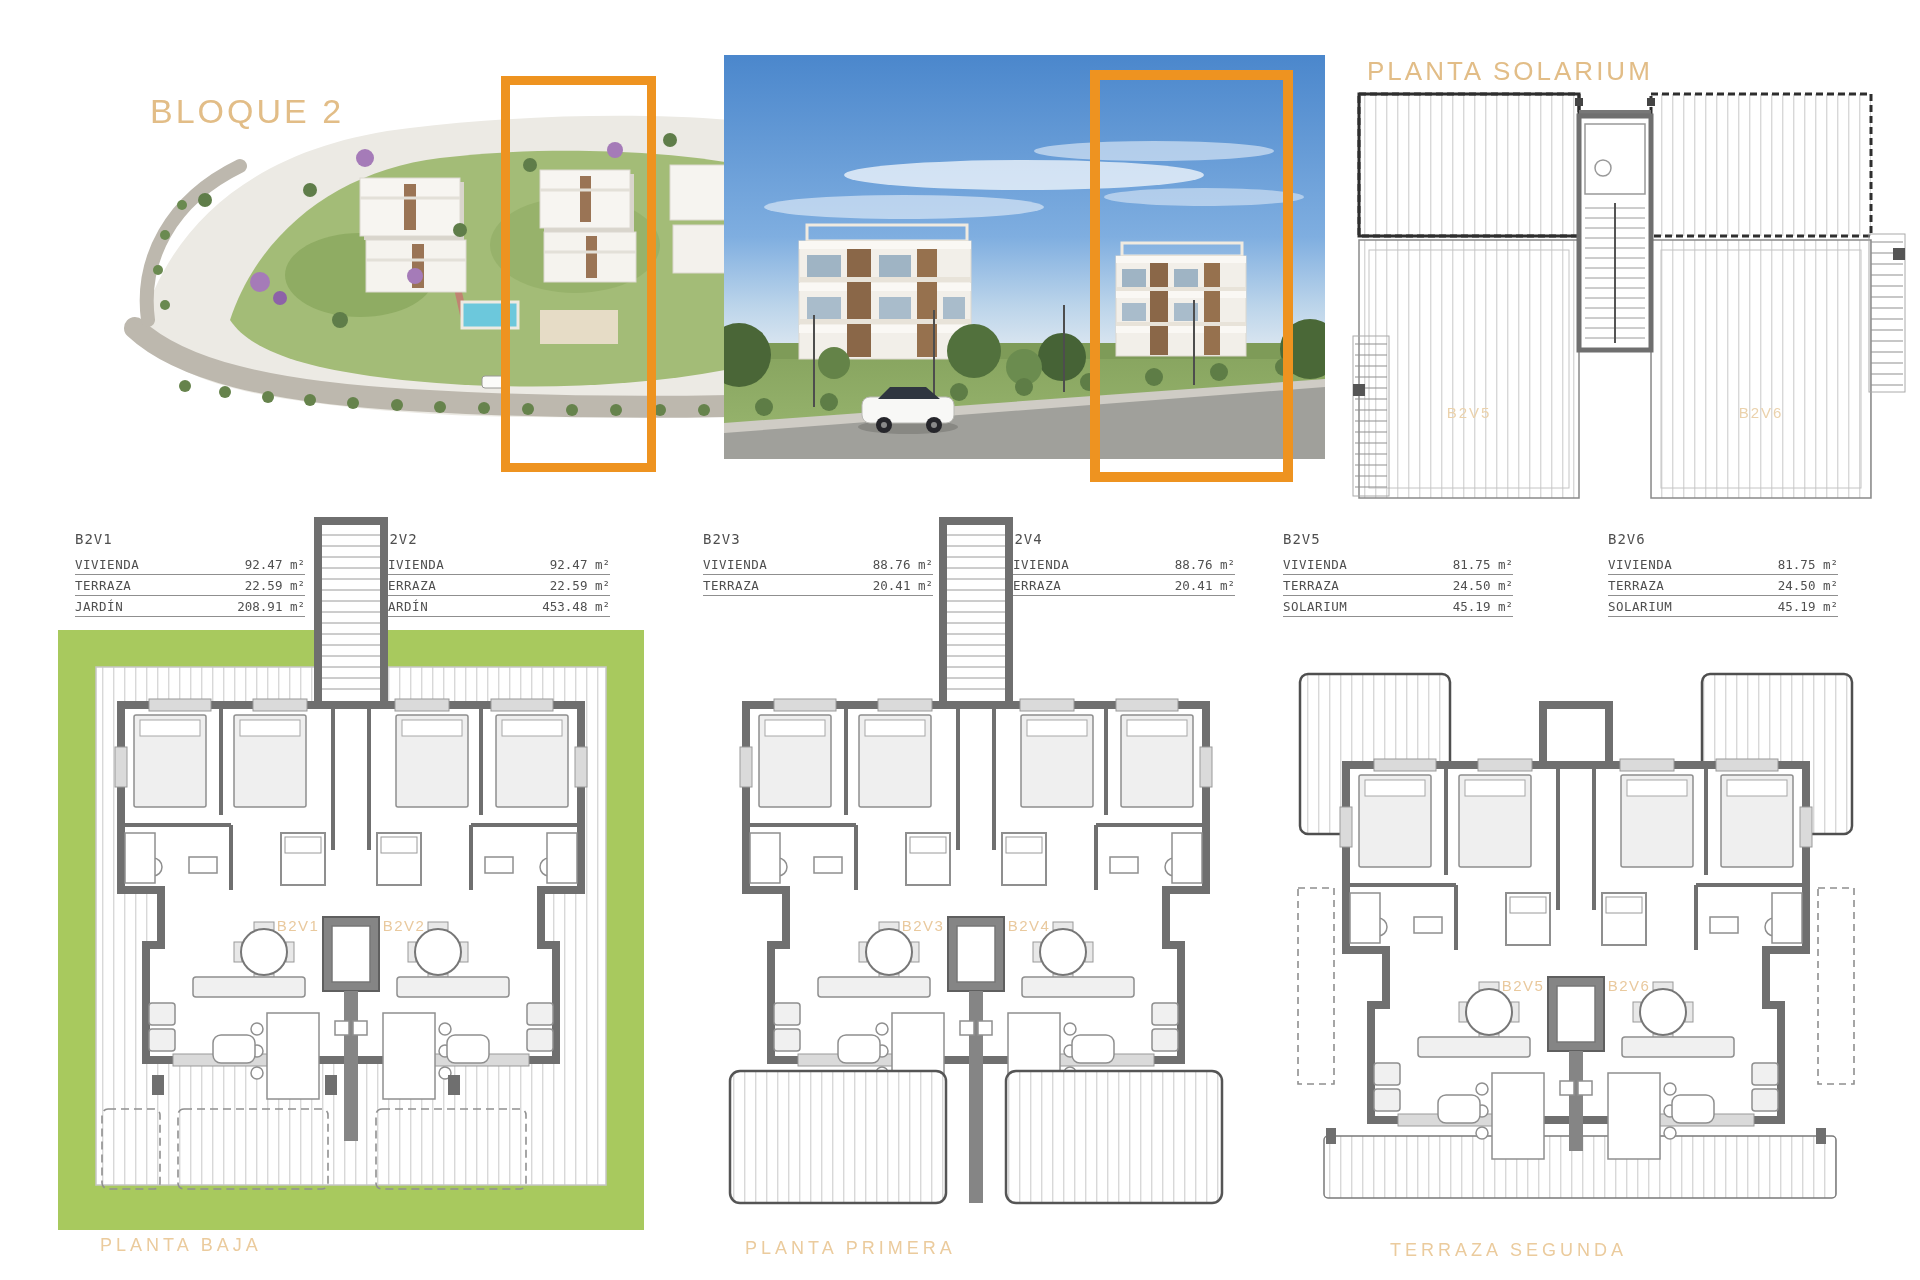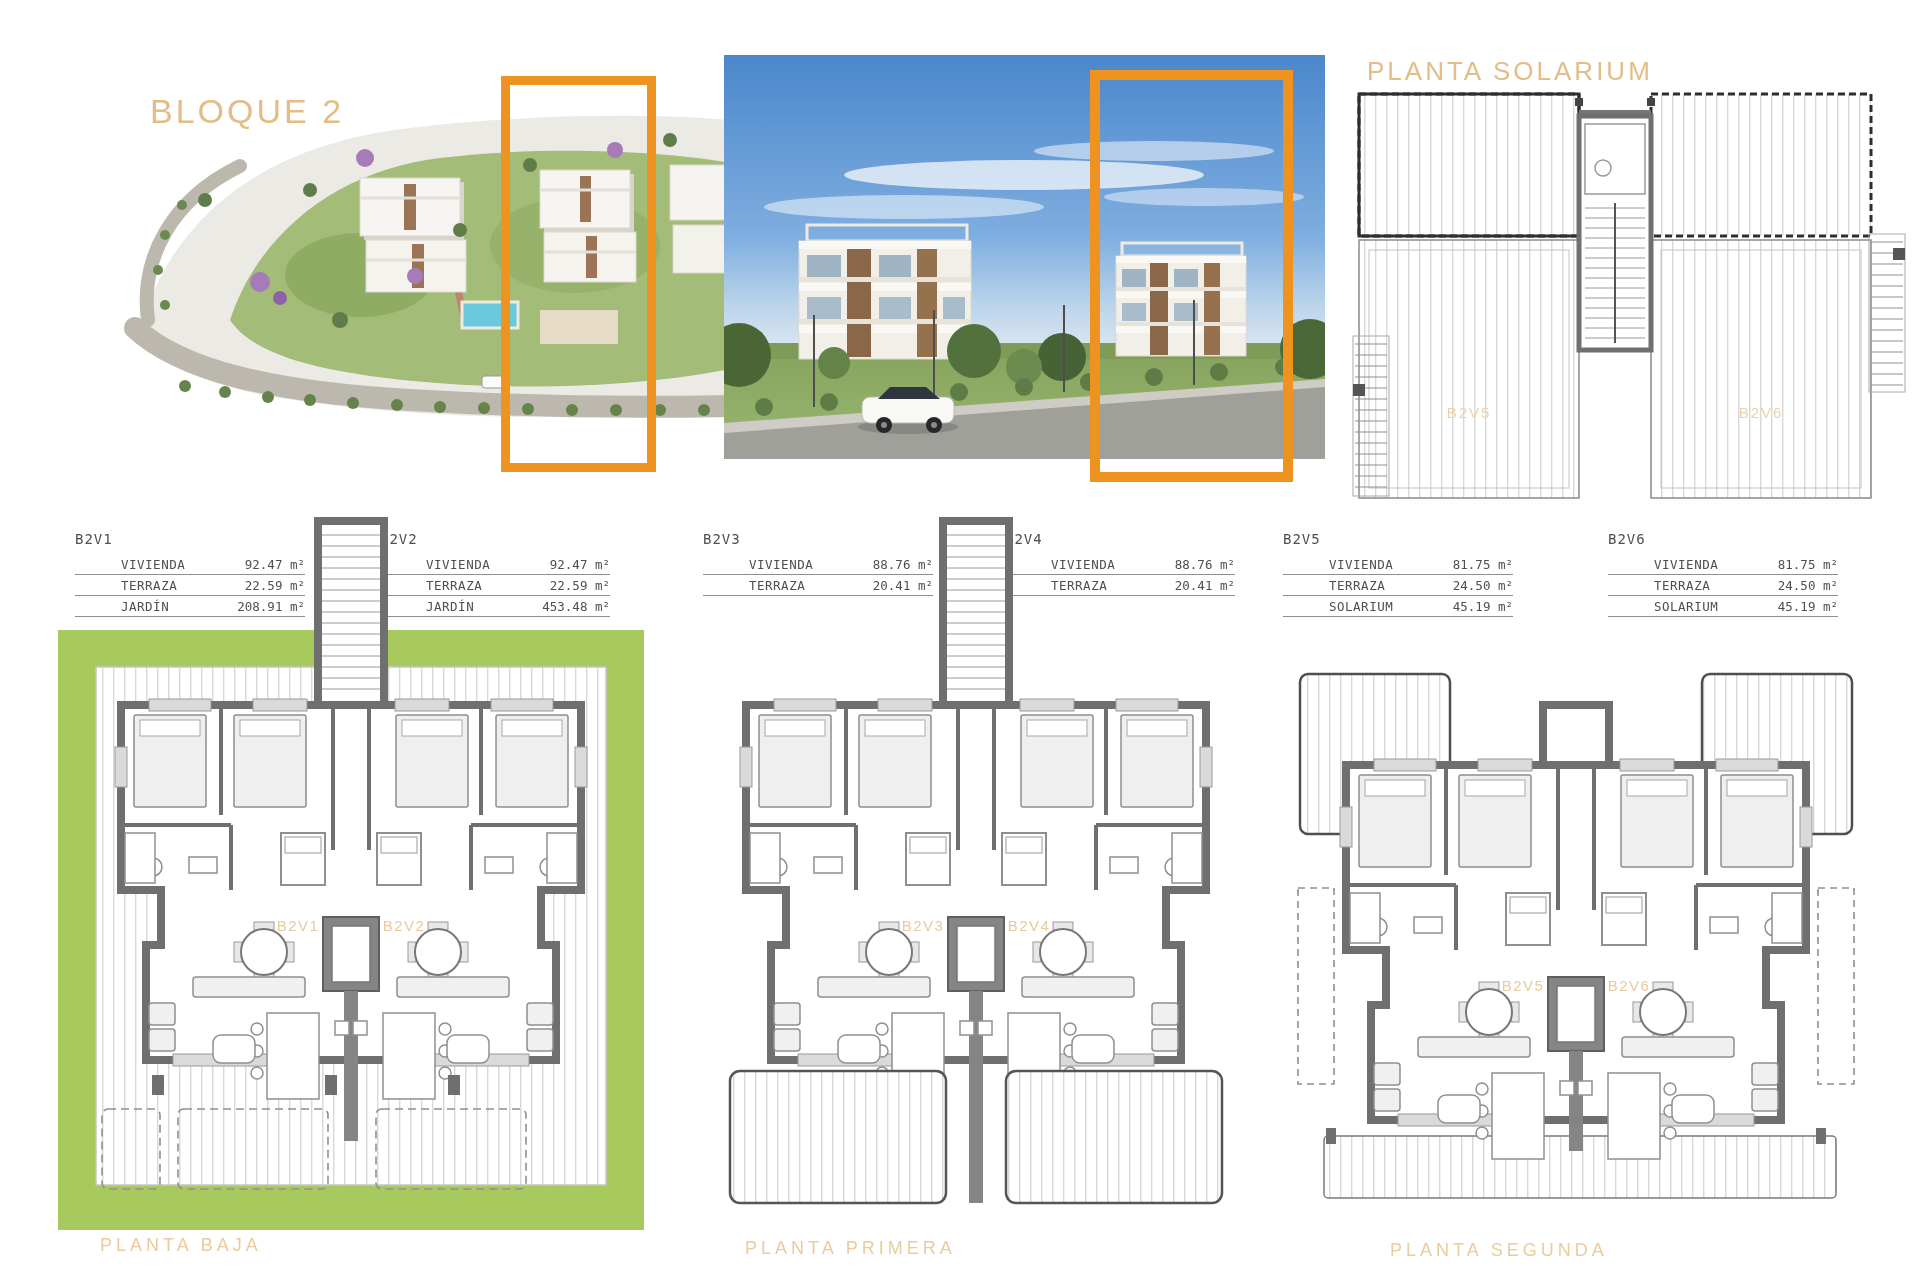--- a/index.html
+++ b/index.html
@@ -22,21 +22,21 @@
   .scene{position:absolute;}
   .utable{
     position:absolute;top:531px;width:230px;
     font-family:"DejaVu Sans Mono",monospace;color:#4f4f4f;
   }
   .utitle{font-size:14px;letter-spacing:1px;margin-bottom:7px;}
   .urow{
     display:flex;justify-content:space-between;align-items:baseline;
     font-size:12.5px;padding:3px 0 2px;border-bottom:1px solid #8f8f8f;
   }
-  .urow .ulabel{letter-spacing:0.5px;margin-left:46px;}
+  .urow .ulabel{letter-spacing:0.5px;}
   .plan{position:absolute;}
   .plan svg{display:block;overflow:visible;}
   .plan-title{
     position:absolute;color:var(--tan-light);letter-spacing:4px;font-size:18px;
   }
 </style>
 </head>
 <body>
 
 <div class="page">
@@ -663,15 +663,15 @@
           <rect x="112" y="520" width="42" height="28" fill="#fff" stroke="#8f8f8f" stroke-width="1.5" rx="8"></rect>
           <rect x="346" y="520" width="42" height="28" fill="#fff" stroke="#8f8f8f" stroke-width="1.5" rx="8"></rect>
           <text x="197" y="416" text-anchor="middle" font-size="15" letter-spacing="1.5" font-family="Liberation Sans, sans-serif" fill="#E9C99E">B2V5</text>
           <text x="303" y="416" text-anchor="middle" font-size="15" letter-spacing="1.5" font-family="Liberation Sans, sans-serif" fill="#E9C99E">B2V6</text>
         </g>
       </svg>
     </div>
 
   <div class="plan-title" style="left:100px;top:1235px;">PLANTA BAJA</div>
   <div class="plan-title" style="left:745px;top:1238px;">PLANTA PRIMERA</div>
-  <div class="plan-title" style="left:1390px;top:1240px;">PLANTA SEGUNDA</div>
+  <div class="plan-title" style="left:1390px;top:1240px;">TERRAZA SEGUNDA</div>
 
 </div>
 
 </body></html>

